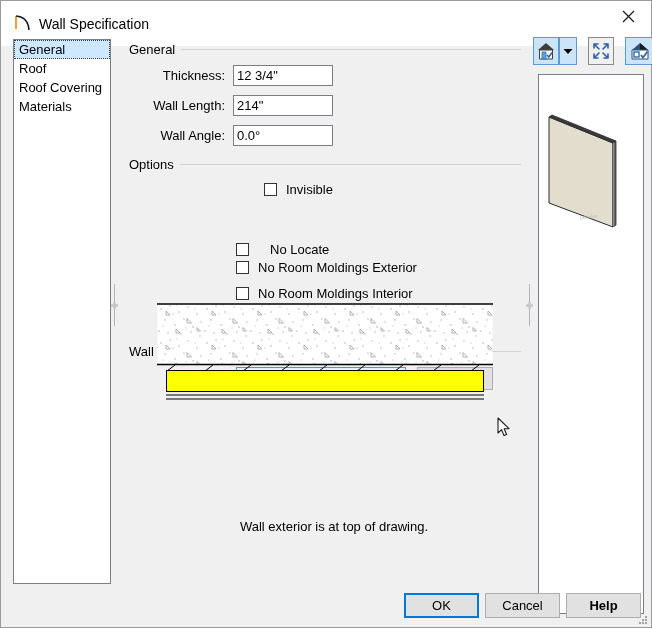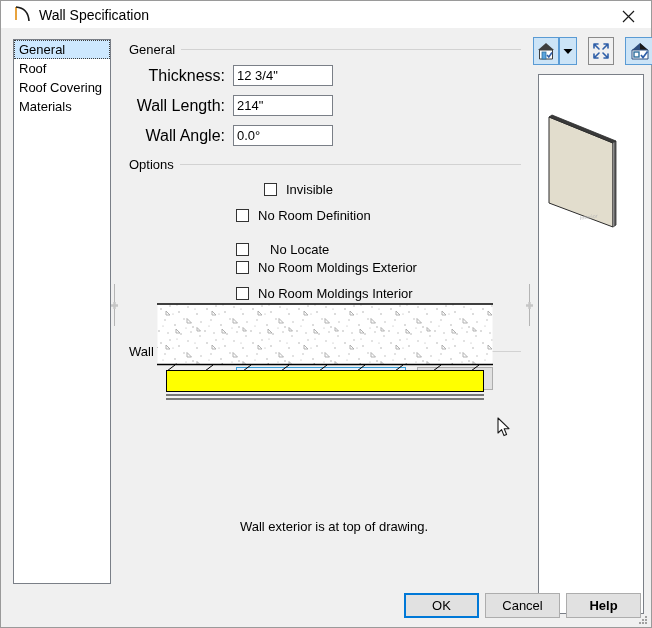--- a/index.html
+++ b/index.html
@@ -21,21 +21,21 @@
     left: 0; top: 0;
     width: 652px; height: 628px;
     background: #f0f0f0;
     border: 1px solid #9a9a9a;
   }
 
   
   #titlebar {
     position: absolute;
     left: 0; top: 0;
-    width: 650px; height: 27px;
+    width: 650px; height: 45px;
     background: #ffffff;
     display: flex;
     align-items: center;
   }
   #app-icon {
     width: 30px; height: 30px;
     margin-left: 6px;
     position: relative;
     flex: 0 0 auto;
   }
@@ -127,21 +127,21 @@
   
   .frow {
     position: absolute;
     display: flex;
     align-items: center;
   }
   .flabel {
     width: 104px;
     text-align: right;
     padding-right: 8px;
-    font-size: 16px;
+    font-size: 13px;
     color: #000;
     white-space: nowrap;
   }
   .ftext {
     width: 100px;
     height: 21px;
     background: #ffffff;
     border: 1px solid #7a7f87;
     font-family: "Liberation Sans", sans-serif;
     font-size: 13px;
@@ -353,24 +353,20 @@
     </div>
 
     <div class="group-header" style="left:0; top:118px; width:392px;">
       <span class="glabel">Options</span>
       <span class="gline"></span>
     </div>
 
     <div class="crow" style="top:142px;padding-left:28px;">
       <span class="cbox"></span>
       <span class="clabel">Invisible</span>
-    </div>
-    <div class="crow" style="top:168px;">
-      <span class="cbox"></span>
-      <span class="clabel">No Room Definition</span>
     </div>
     <div class="crow" style="top:202px;gap:12px;">
       <span class="cbox"></span>
       <span class="clabel">No Locate</span>
     </div>
     <div class="crow" style="top:220px;">
       <span class="cbox"></span>
       <span class="clabel">No Room Moldings Exterior</span>
     </div>
     <div class="crow" style="top:246px;">

